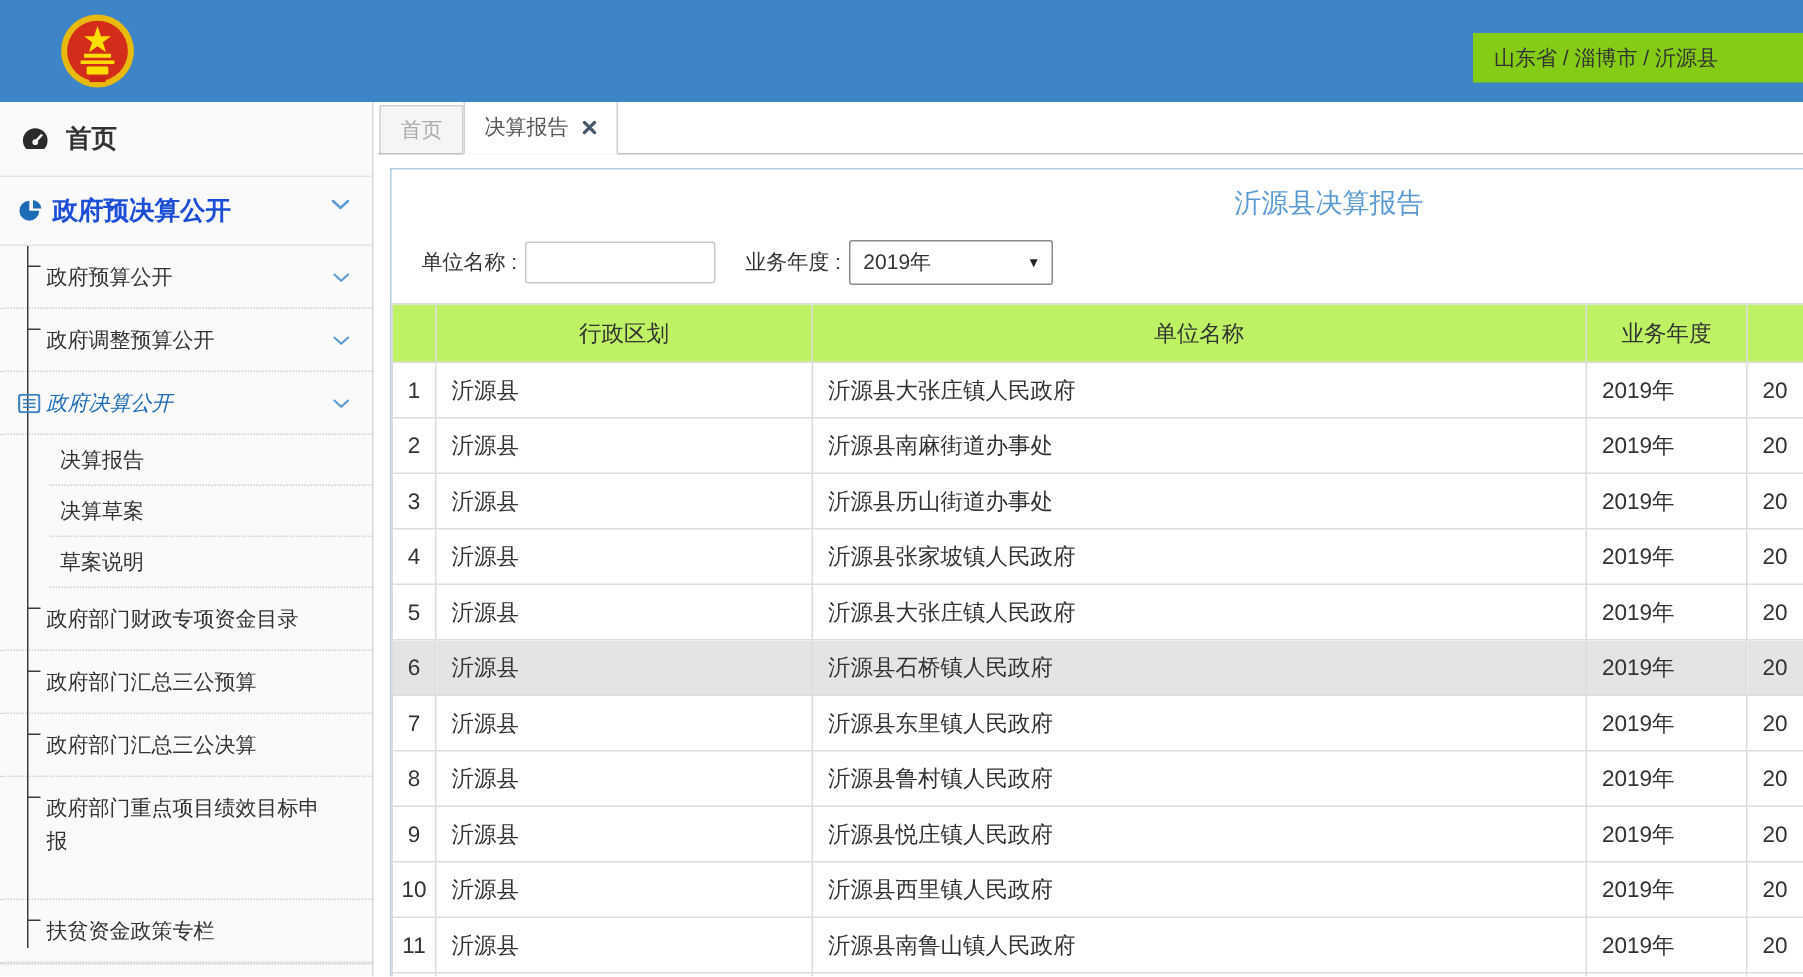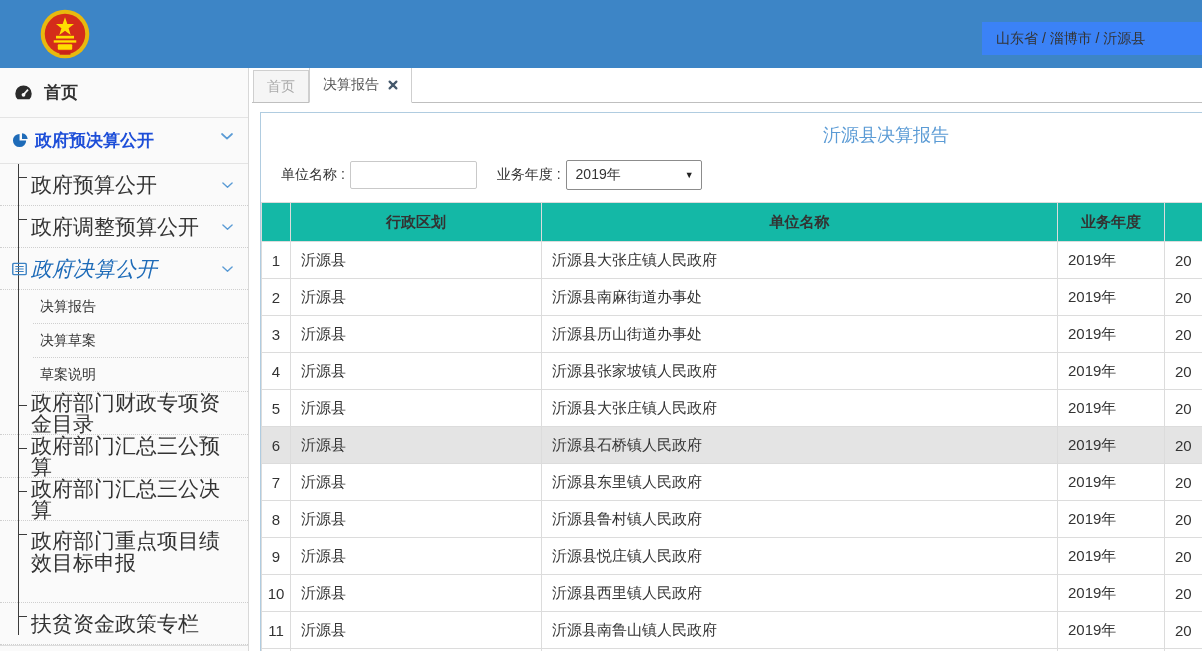--- a/index.html
+++ b/index.html
@@ -12,21 +12,21 @@
 
   
   .header { position:relative; height:68px; background:#3d85c6; }
   .emblem { position:absolute; left:38px; top:7px; width:54px; height:54px; }
   .app-title {
     position:absolute; left:108px; top:50%; transform:translateY(-50%);
     color:#fff; font-size:27px; font-weight:bold; letter-spacing:2px; white-space:nowrap;
   }
   .breadcrumb {
     position:absolute; right:0; top:22px; height:33px; line-height:33px;
-    background:#3b82f6; padding:0 16px 0 14px; min-width:190px;
+    background:#84cc16; padding:0 16px 0 14px; min-width:190px;
     font-size:14px; color:#333; white-space:nowrap; cursor:pointer;
   }
 
   
   .body { display:flex; height:583px; }
 
   
   .sidebar {
     width:248px; min-width:248px; background:#fafafa;
     border-right:1px solid #d8d8d8; position:relative; overflow:hidden;
@@ -47,21 +47,21 @@
     padding-top:9px; gap:5px; padding-left:10px; position:relative;
     font-size:17px; font-weight:bold; color:#2b2b2b; cursor:pointer;
   }
 
   .side-tree { position:relative; }
   .side-tree::before {
     content:""; position:absolute; left:18px; top:0; bottom:10px; width:1px; background:#3c3c3c;
   }
   .l1 {
     position:relative; display:flex; align-items:center;
-    min-height:41px; padding:0 28px 0 31px; font-size:21px; color:#333;
+    min-height:41px; padding:0 28px 0 31px; font-size:14px; color:#333;
     line-height:21px; cursor:pointer;
   }
   .l1::before {
     content:""; position:absolute; left:18px; top:13px; width:9px; height:1px; background:#3c3c3c;
   }
   .l1.has-icon::before { display:none; }
   .l1 .item-icon { position:absolute; left:12px; top:50%; transform:translateY(-50%); display:flex; }
   .l1.active { color:#1e6bb8;font-style:italic; }
   .l1 .chev { position:absolute; right:15px; top:50%; transform:translateY(-46%); color:#5a9bd5; }
   .l1.wrap { min-height:63px; padding-top:9px; padding-bottom:9px; align-items:flex-start; line-height:22px; }
@@ -110,22 +110,22 @@
   .year-select {
     width:118px; height:28px; border:1px solid #8c8c8c; border-radius:2px;
     display:flex; align-items:center; justify-content:space-between;
     padding:0 7px 0 9px; font-size:14px; background:#fff; cursor:pointer;
   }
   .year-select .arrow { font-size:9px; color:#222; }
 
   
   table.grid { border-collapse:collapse; table-layout:fixed; width:100%; font-size:15px; color:#333; }
   table.grid th {
-    background:#14b8a6; border:1px solid #dcdcdc; height:36px;
-    font-weight:bold; text-align:center; font-size:15px; color:#333;
+    background:#bef264; border:1px solid #dcdcdc; height:36px;
+    font-weight:normal; text-align:center; font-size:15px; color:#333;
   }
   table.grid td { border:1px solid #dcdcdc; height:36px; padding:0 10px; overflow:hidden; white-space:nowrap; }
   table.grid td.c-num { text-align:center; padding:0 3px; }
   table.grid tr.hl td { background:#e4e4e4; }
   table.grid tr { cursor:pointer; }
 
   .chev svg { display:block; }
 </style>
 </head>
 <body>

